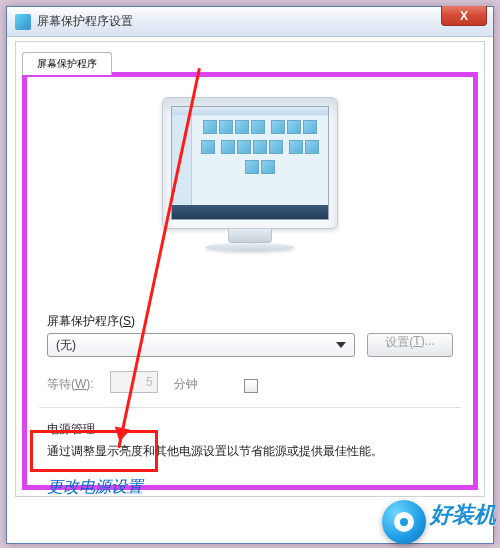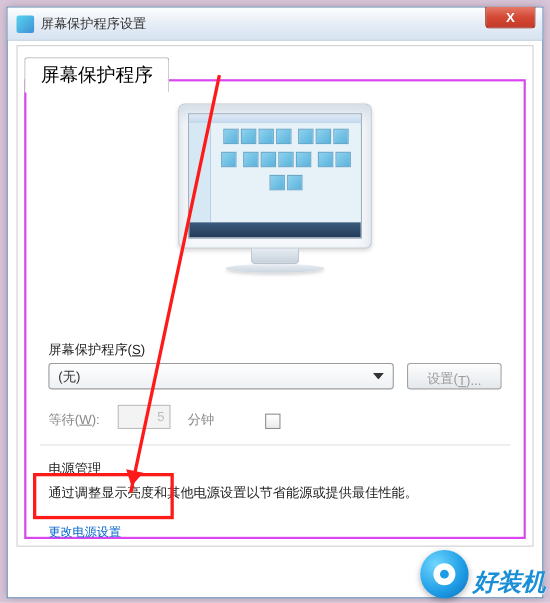--- a/index.html
+++ b/index.html
@@ -23,26 +23,26 @@
   background: linear-gradient(#e67a6a,#d44a36 50%,#c33a28);
   border: 1px solid #9a2e20; border-top: none; border-radius: 0 0 4px 4px;
   color: #fff; display: flex; align-items: center; justify-content: center;
   font-size: 12px; font-weight: bold;
 }
 
 .client { position: absolute; left: 8px; top: 34px; right: 8px; bottom: 46px;
   background: #fff; border: 1px solid #d0d0d0; }
 
 .tabstrip { position: absolute; left: 6px; top: 10px; }
-.tab { display: inline-block; padding: 4px 14px; font-size: 17px;
+.tab { display: inline-block; padding: 4px 14px; font-size: 10px;
   border: 1px solid #b8b8b8; border-bottom: none; background: #fff;
   border-radius: 3px 3px 0 0; position: relative; z-index: 2; text-align: center; }
 
 .tabpage { position: absolute; left: 6px; right: 6px; top: 30px; bottom: 6px;
-  border: 2px solid #d946ef; background: #fff; }
+  border: 5px solid #d946ef; background: #fff; }
 
 .monitor-wrap { position: absolute; left: 0; right: 0; top: 20px; text-align: center; }
 .monitor { display: inline-block; width: 176px; position: relative; }
 .monitor-frame { height: 132px; background: #f6f8fb; border: 1px solid #c4cdd6;
   border-radius: 6px; padding: 8px; box-shadow: inset 0 8px 12px rgba(180,195,210,.5), 0 2px 4px rgba(0,0,0,.15); }
 .monitor-screen { width: 100%; height: 100%; background: #e8eef5;
   border: 1px solid #9ab; position: relative; overflow: hidden; }
 .scr-topbar { height: 8px; background: linear-gradient(#dfeaf5,#c2d7ec); }
 .scr-body { display: flex; height: calc(100% - 22px); }
 .scr-side { width: 20px; background: #d7e8f5; border-right: 1px solid #b6cfe2; }
@@ -67,43 +67,43 @@
 .row4 { position: absolute; left: 20px; top: 344px; }
 .row5 { position: absolute; left: 20px; right: 20px; top: 366px; font-size: 12px; color: #222; }
 .row6 { position: absolute; left: 20px; top: 400px; }
 
 .combo { flex: 1; height: 24px; border: 1px solid #9a9a9a; background: linear-gradient(#fefefe,#eef1f5);
   border-radius: 3px; display: flex; align-items: center; padding: 0 8px; font-size: 12px; color: #333;
   position: relative; }
 .combo .arrow { position: absolute; right: 6px; top: 4px; width: 14px; height: 14px;
   display: flex; align-items: center; justify-content: center; color: #333; }
 .btn { width: 86px; height: 24px; border: 1px solid #a2a2a2; background: linear-gradient(#fdfdfd,#e4e8ec);
-  border-radius: 3px; font-size: 12px; display: flex; align-items: flex-end; justify-content: center; color: #444; }
+  border-radius: 3px; font-size: 12px; display: flex; align-items: flex-start; justify-content: center; color: #444; }
 .btn.disabled { color: #9c9c9c; }
 
 .spin { width: 48px; height: 22px; border: 1px solid #bdbdbd; background: #f3f3f3;
   display: flex; align-items: center; justify-content: flex-end; padding-right: 4px; color: #bbb; font-size: 12px; }
 .chk { width: 14px; height: 14px; border: 1px solid #8e8e8e; background: linear-gradient(#fff,#e8ecef); display: inline-block; vertical-align: middle; }
 
-.linklike { color: #0066cc; font-size: 11px; cursor: pointer; }
+.linklike { color: #0066cc; font-size: 16px; cursor: pointer; font-style: italic; }
 
 .dlg-buttons { position: absolute; left: 8px; right: 8px; bottom: 8px; height: 34px;
   background: #f0f0f0; border-top: 1px solid #dcdcdc; display: flex; justify-content: flex-end;
   align-items: center; gap: 8px; padding-right: 10px; }
 
 
 .anno-line { position: absolute; width: 3px; background: #ff1a1a; transform-origin: top left;
   left: 198px; top: 68px; height: 388px; transform: rotate(12deg); z-index: 50; }
 .anno-line:after { content: ""; position: absolute; left: -7px; bottom: -2px; width: 0; height: 0;
   border: 8px solid transparent; border-top: 14px solid #ff1a1a; }
 .anno-box { position: absolute; border: 3px solid #ff1a1a; z-index: 49;
   left: 30px; top: 430px; width: 128px; height: 42px; }
 
 
-.wm { position: absolute; right: 4px; bottom: 4px; display: flex; align-items: flex-end; z-index: 60; }
+.wm { position: absolute; right: 4px; bottom: 4px; display: flex; align-items: flex-start; z-index: 60; }
 .wm-ball { width: 44px; height: 44px; border-radius: 50%;
   background: radial-gradient(circle at 32% 30%, #6fd7ff, #1d9be5 60%, #0e6bb0);
   display: flex; align-items: center; justify-content: center; box-shadow: 0 2px 6px rgba(0,0,0,.3); }
 .wm-inner { width: 20px; height: 20px; border-radius: 50%; background: #fff;
   display: flex; align-items: center; justify-content: center; }
 .wm-dot { width: 8px; height: 8px; border-radius: 50%; background: #1d9be5; }
 .wm-text { font-size: 22px; color: #1a8fd8; font-weight: bold; margin-left: 4px;
   font-style: italic; text-shadow: 0 1px 0 #fff; }
 
 svg.arrowdown { width: 10px; height: 6px; }

